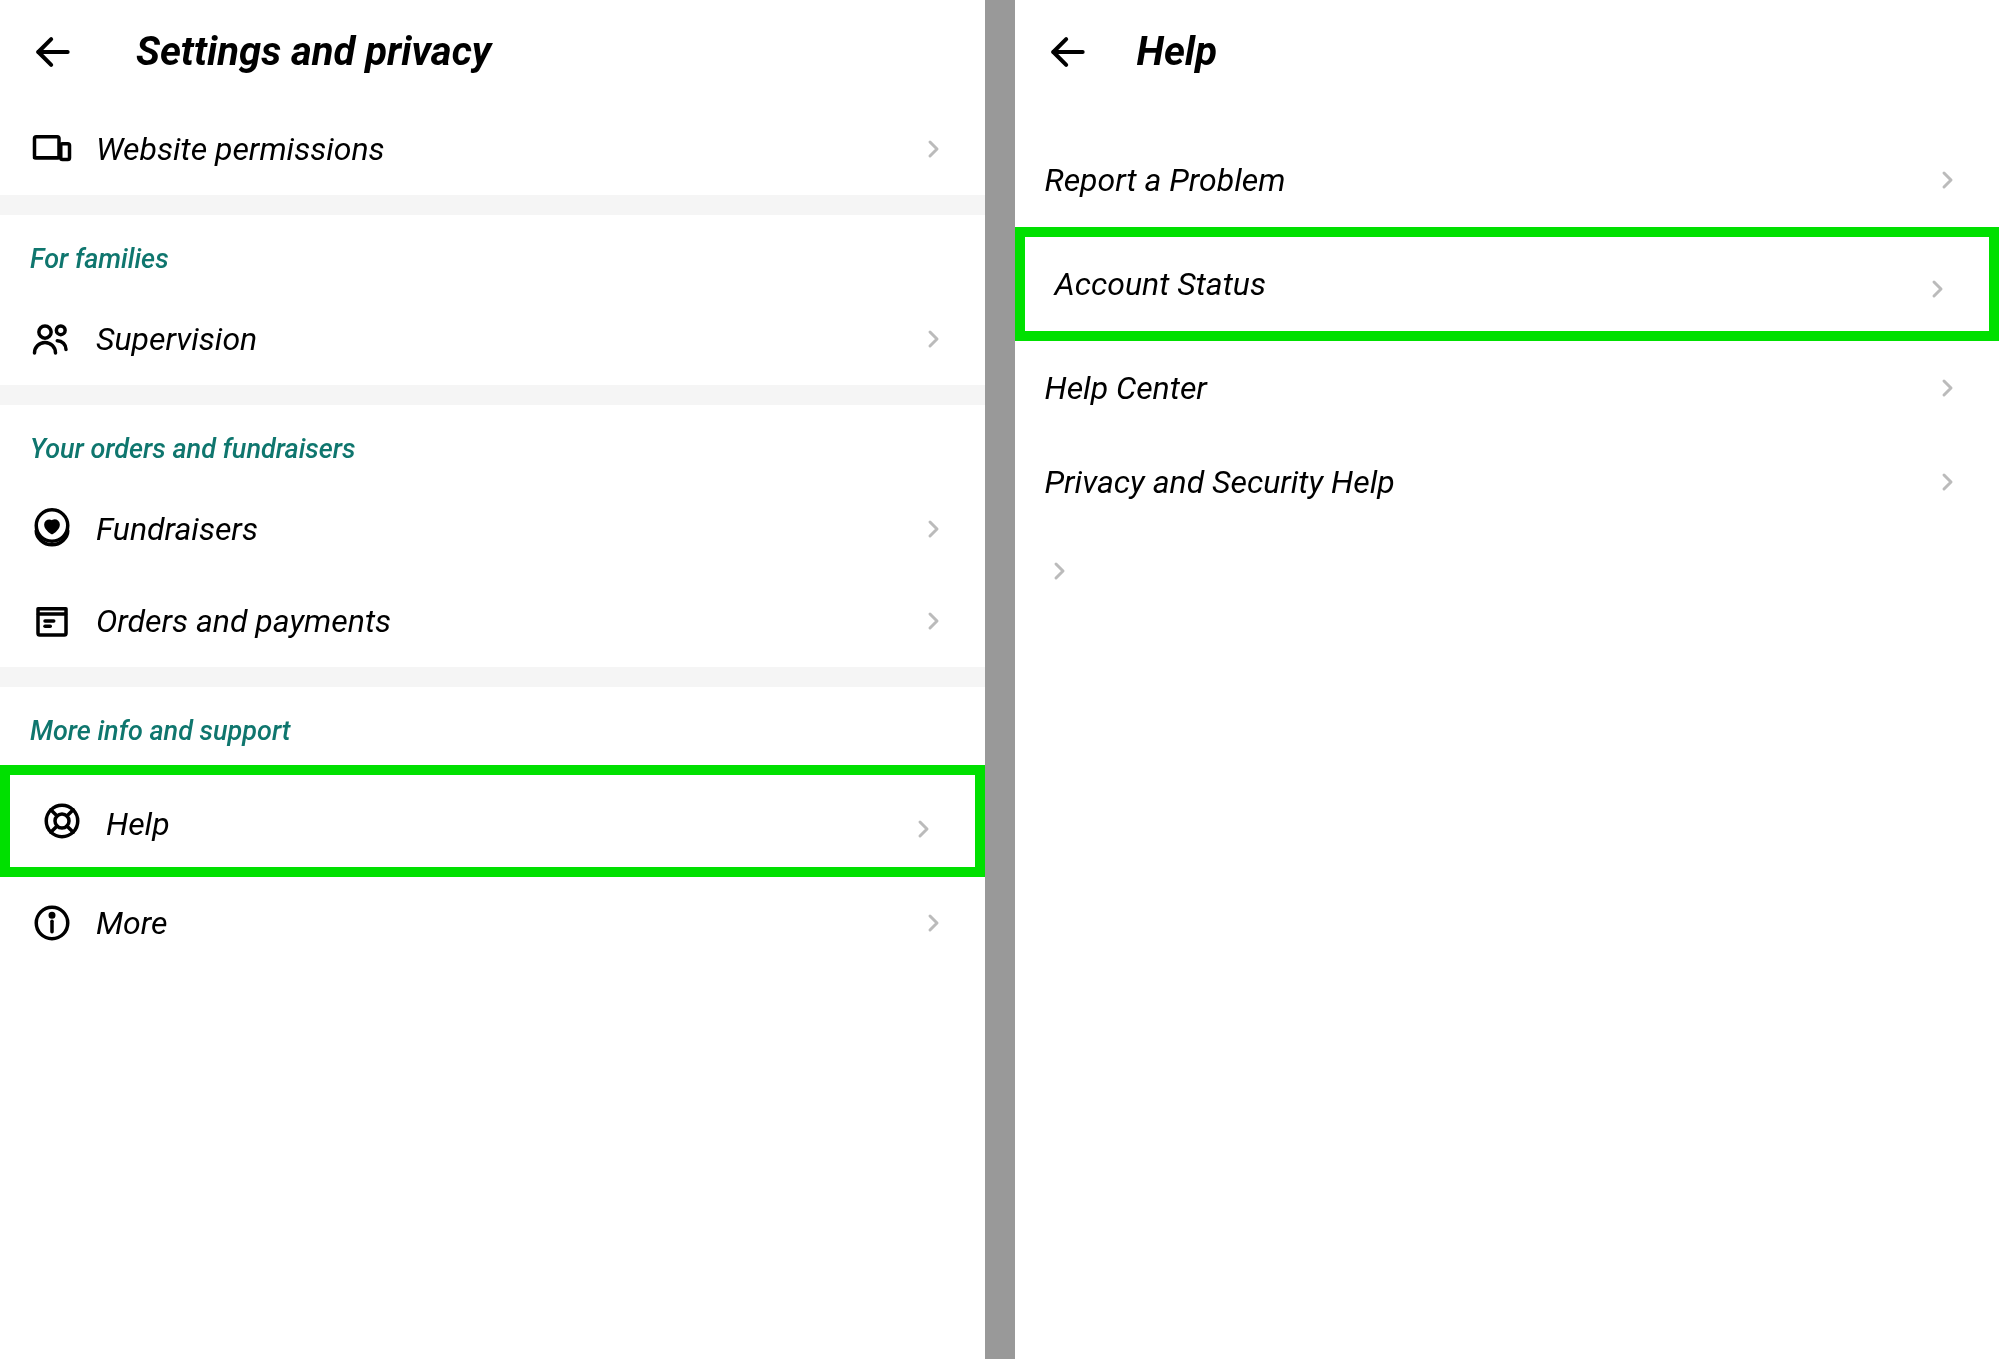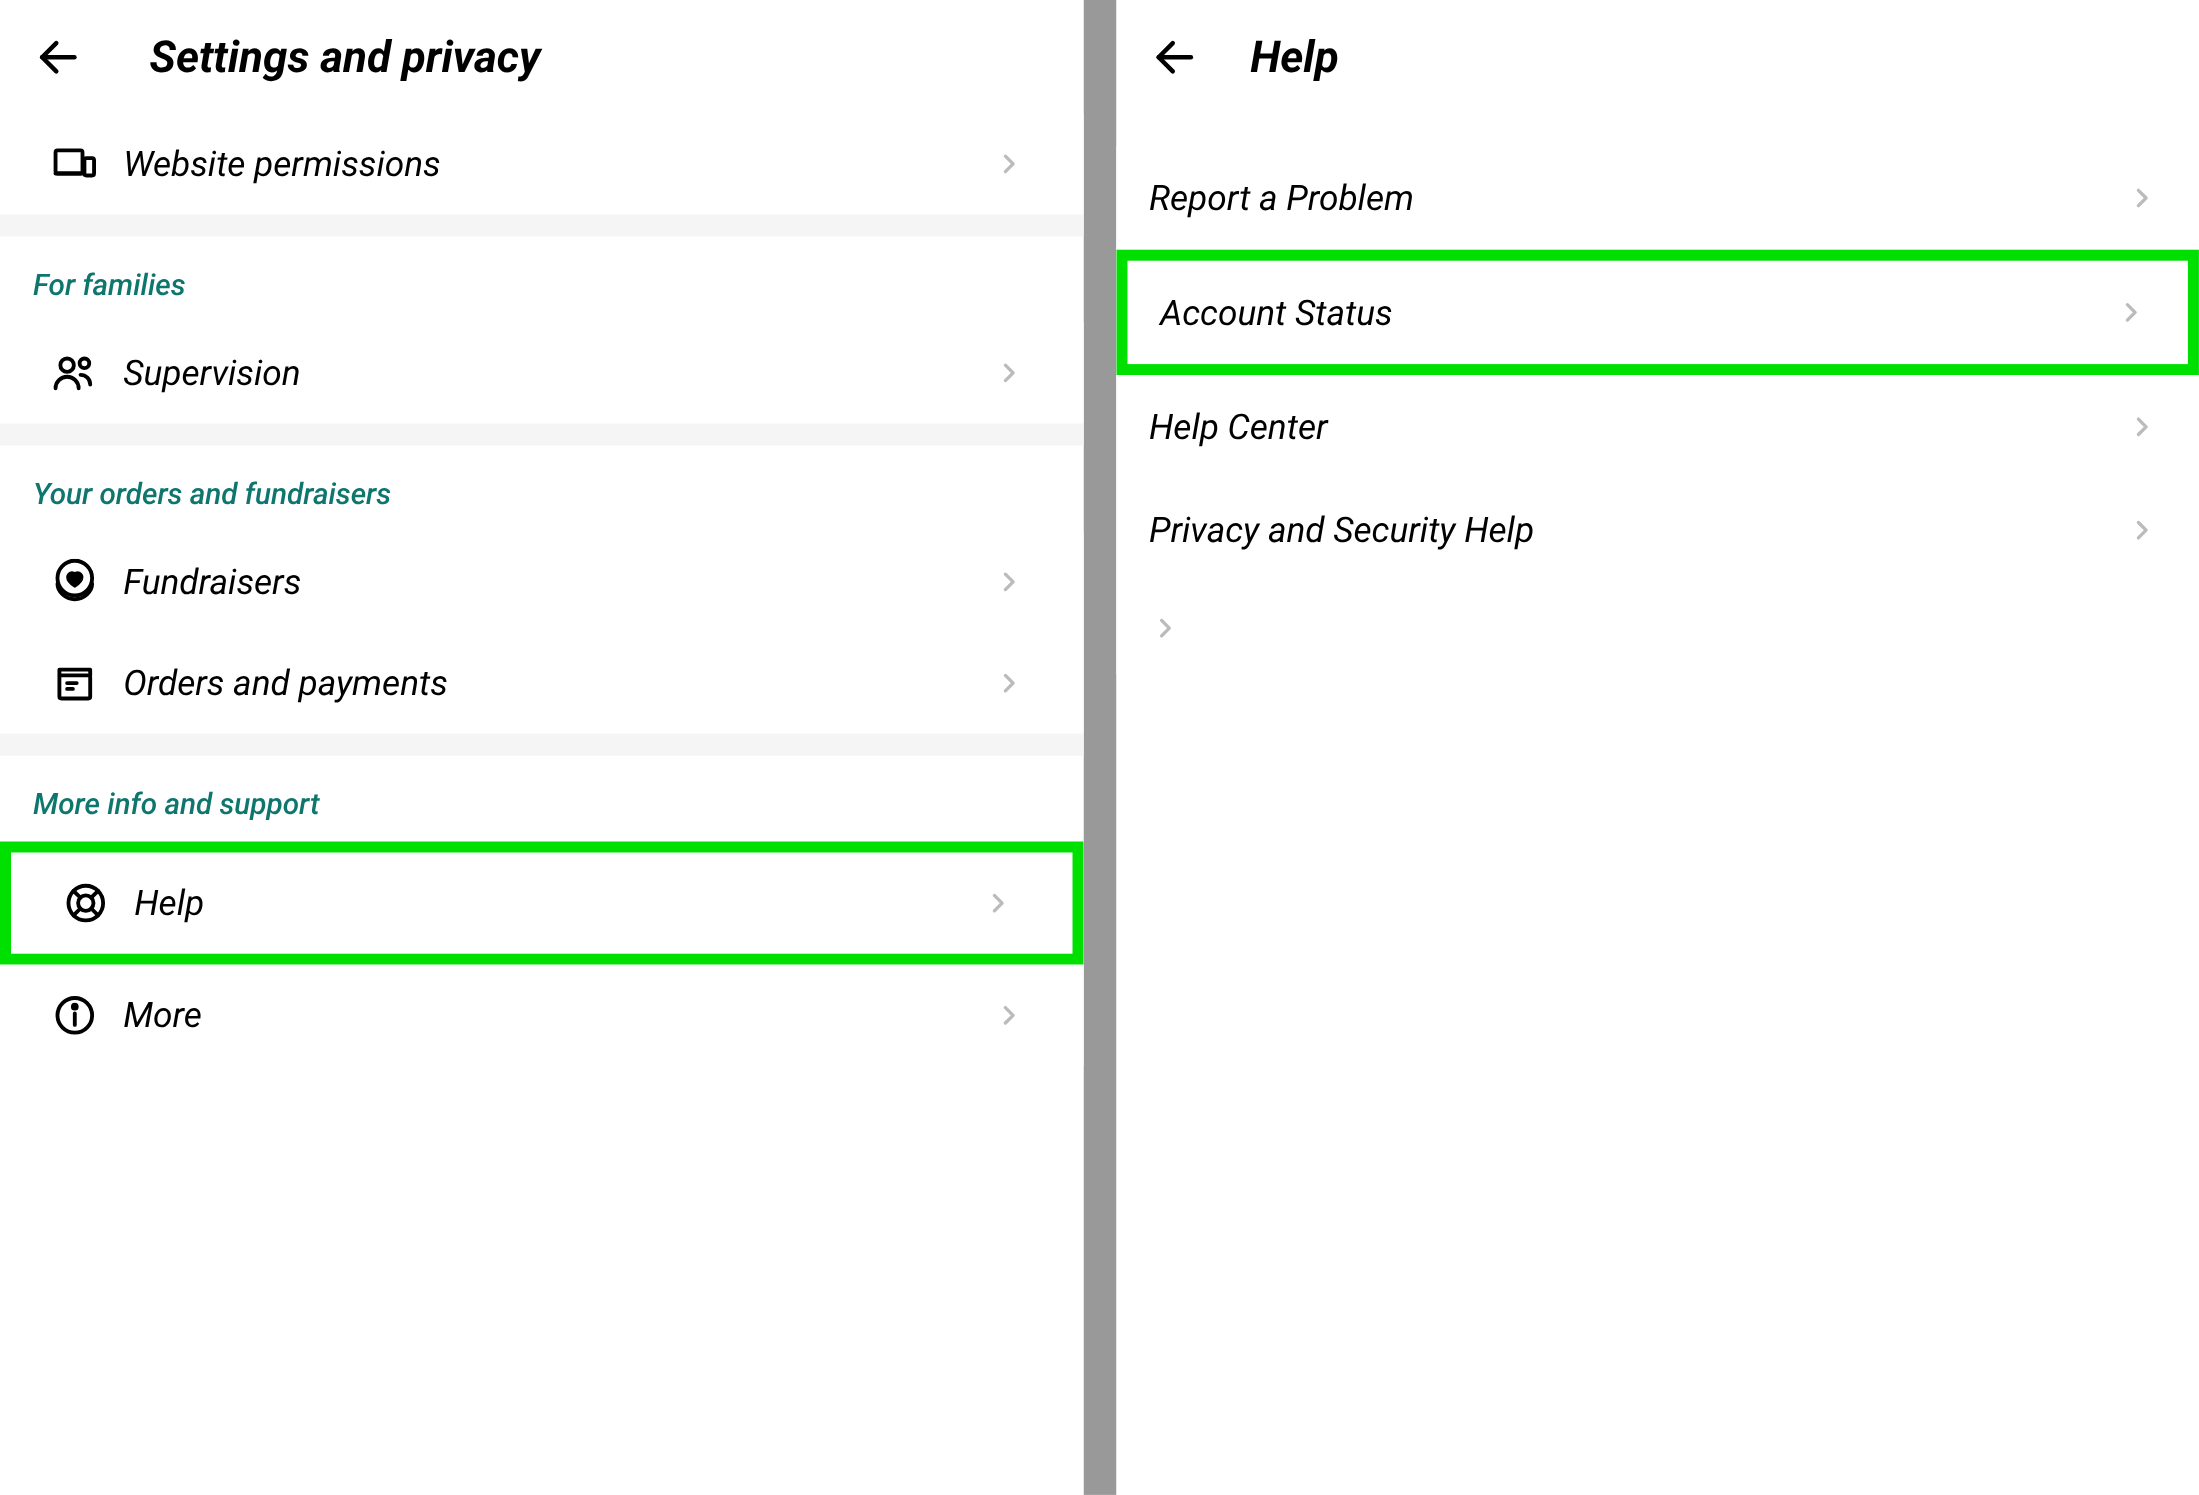--- a/index.html
+++ b/index.html
@@ -4,27 +4,27 @@
 <style>
   * { box-sizing: border-box; margin: 0; padding: 0; }
   html, body { width: 1999px; height: 1359px; font-family: -apple-system, BlinkMacSystemFont, "Segoe UI", Roboto, Helvetica, Arial, sans-serif; background: #fff; }
   .container { display: flex; width: 100%; height: 100%; font-style: italic; }
   .panel { flex: 1; background: #fff; position: relative; }
   .divider { width: 30px; background: #999; }
   .header { display: flex; align-items: center; padding: 28px 30px 28px 30px; }
   .back-btn { width: 46px; height: 46px; display: flex; align-items: center; justify-content: center; cursor: pointer; }
   .title { font-size: 40px; font-weight: 700; color: #000; margin-left: 60px; }
   .panel-right .title { margin-left: 46px; }
-  .row { display: flex; align-items: center; padding: 24px 46px; cursor: pointer; background: #fff; }
+  .row { display: flex; align-items: center; padding: 24px 30px; cursor: pointer; background: #fff; }
   .row-icon { width: 44px; height: 44px; display: flex; align-items: center; justify-content: center; margin-right: 22px; flex-shrink: 0; }
   .row-label { font-size: 32px; color: #000; flex: 1; font-weight: 400; }
   .chevron { width: 28px; height: 28px; display: flex; align-items: center; justify-content: center; flex-shrink: 0; margin-right: 8px; }
   .section-gap { height: 20px; background: #f5f5f5; }
   .section-header { font-size: 27px; color: #0f766e; font-weight: 500; padding: 28px 30px 18px 30px; }
-  .highlight { border: 10px solid #00e000; }
+  .highlight { border: 10px solid #00e000; align-items: flex-end; }
   .panel-right .row { padding: 28px 30px; }
   .panel-right .row-label { font-size: 32px; }
   .panel-right .row:first-of-type { margin-top: 30px; }
   svg { display: block; }
 </style>
 </head>
 <body>
 
 <div class="container">
 

